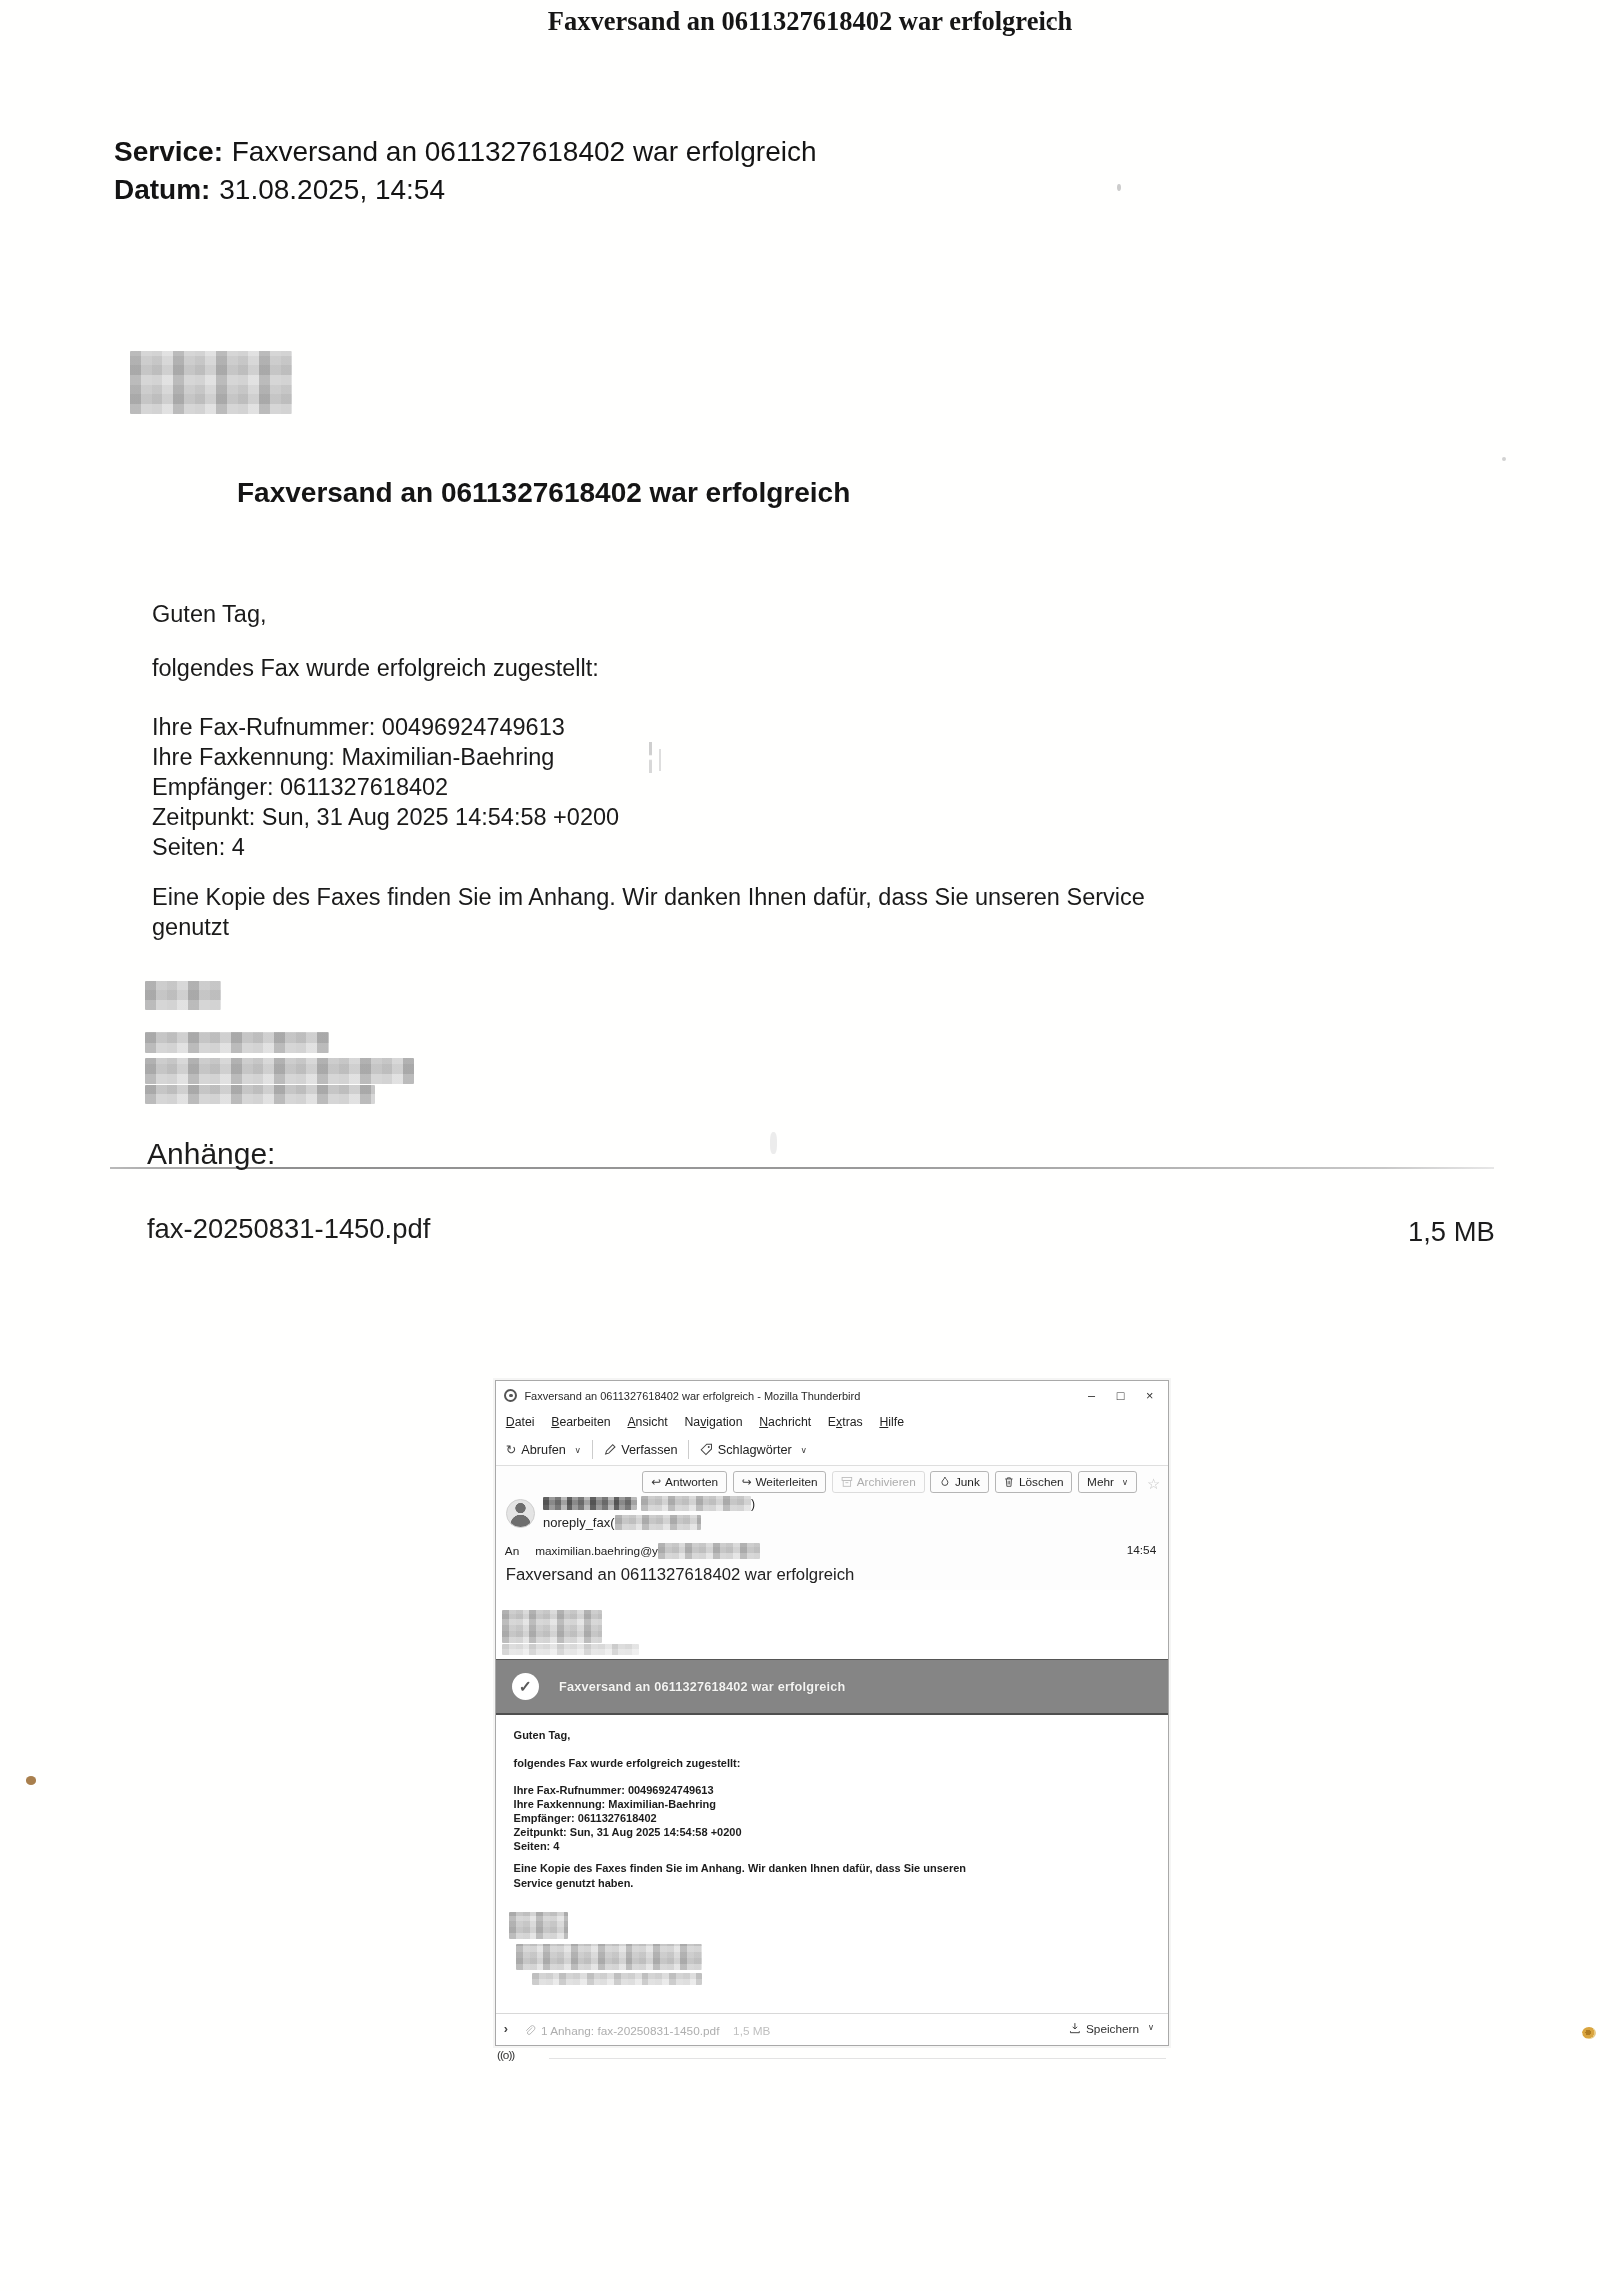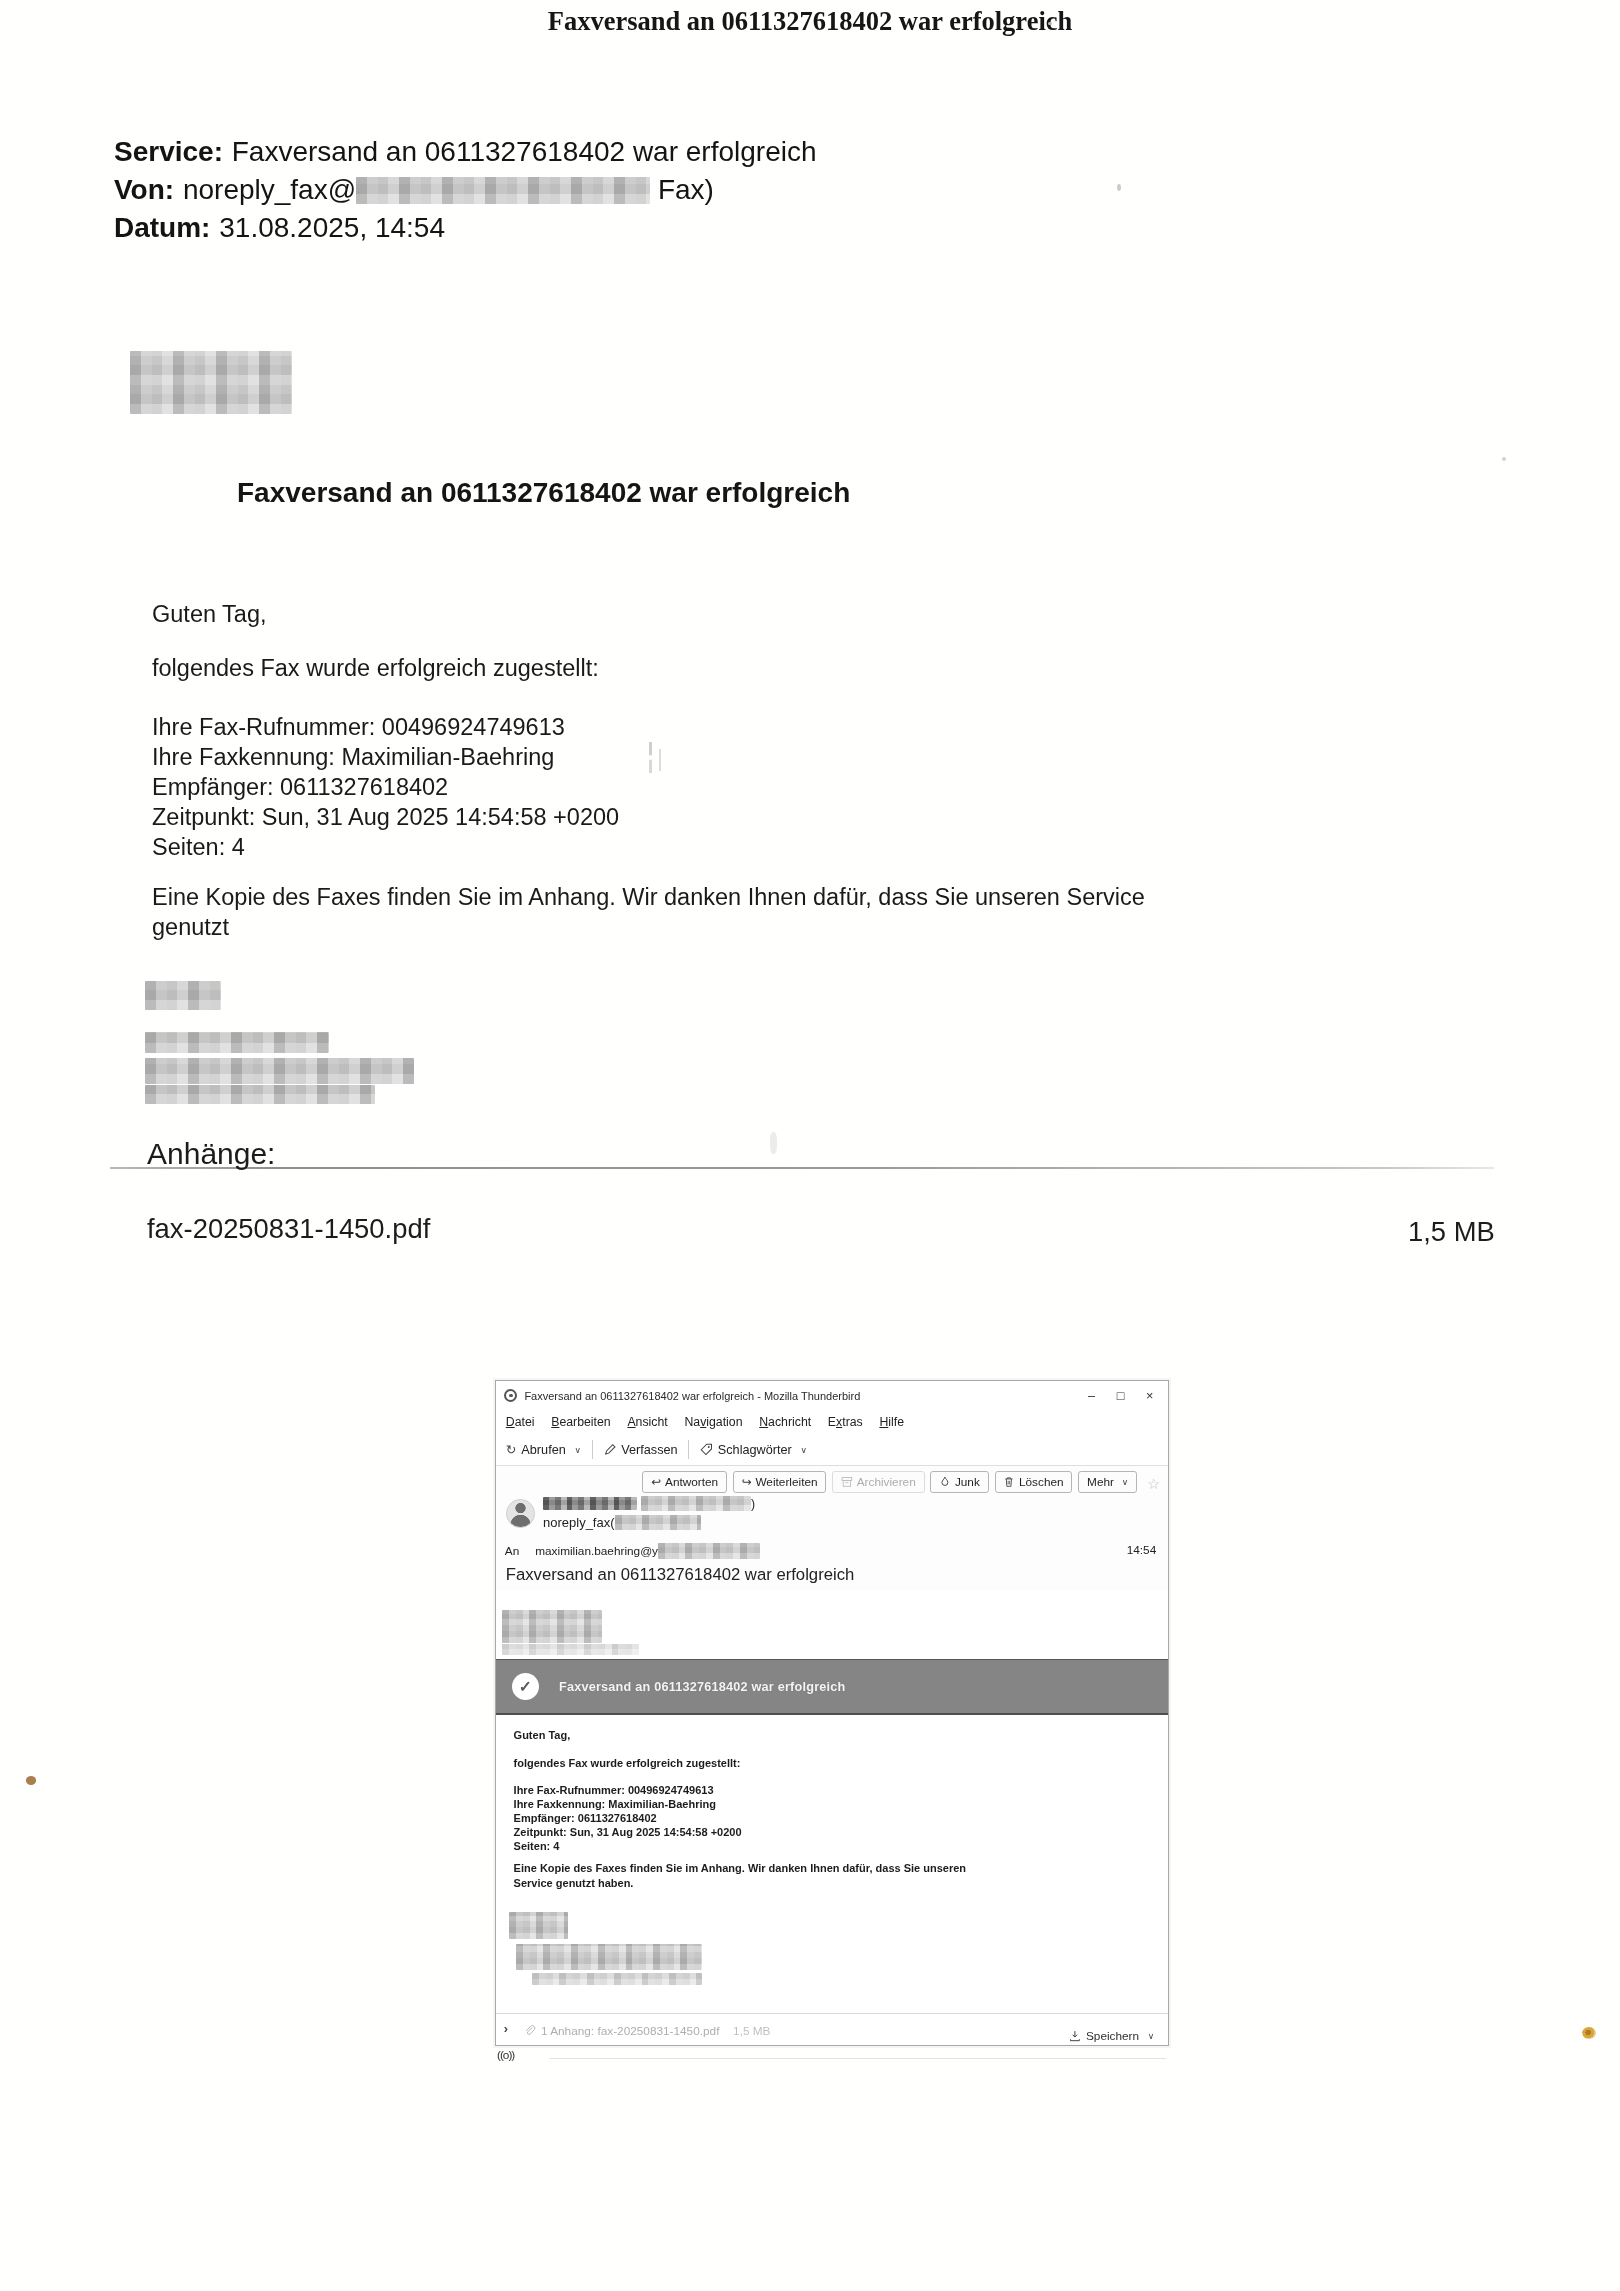--- a/index.html
+++ b/index.html
@@ -74,37 +74,36 @@
   .tb .banner .ok{position:absolute;left:15.7px;top:12.7px;width:27.4px;height:27.4px;border-radius:50%;background:#fff;
                   display:flex;align-items:center;justify-content:center;font-size:15.7px;color:#5a5a5a;font-weight:700;}
   .tb .banner .btext{position:absolute;left:63px;top:0;height:100%;display:flex;align-items:center;
                      color:#f4f4f2;font-size:12.7px;font-weight:700;letter-spacing:0.2px;text-shadow:0 0 1px #666;}
   .tb .tbody{font-size:11px;font-weight:700;color:#1c1c1c;}
   .tb .tdetails div{line-height:14px;}
   .tb .attachbar{position:absolute;left:0;right:0;top:632px;height:32px;border-top:1px solid #d8d8d8;}
   .tb .chev{position:absolute;left:7.8px;top:7.8px;font-size:12.7px;color:#444;font-weight:700;}
   .tb .faint{position:absolute;left:45px;top:9.8px;font-size:11.8px;color:#aeaeae;white-space:nowrap;}
   .tb .faint .fsize{margin-left:13.7px;color:#bfbfbf;}
-  .tb .saveg{position:absolute;right:13.7px;top:7.8px;display:flex;align-items:center;gap:4.9px;font-size:11.8px;color:#2f2f2f;margin-top:7px;}
+  .tb .saveg{position:absolute;right:13.7px;top:7.8px;display:flex;align-items:flex-start;gap:4.9px;font-size:11.8px;color:#2f2f2f;}
   .status-radio{left:497px;top:2048px;font-size:11.8px;color:#333;letter-spacing:-1px;}
   .under-line{left:549px;top:2058px;width:617px;height:1px;background:#e3e3e3;}
 
   
   .speck{border-radius:50%;}
 </style>
 </head>
 <body>
 
 <div class="page">
 
   <div class="abs top-title">Faxversand an 0611327618402 war erfolgreich</div>
 
   <div class="abs hdr">
     <div><b>Service:</b><span>Faxversand an 0611327618402 war erfolgreich</span></div>
-    <div><b>Von:</b><span>noreply_fax@</span><span class="pix" style="width:294px;height:27.4px;"></span> <span>Fax)</span></div>
     <div><b>Datum:</b><span>31.08.2025, 14:54</span></div>
   </div>
 
   <div class="abs pix" style="left:130px;top:351px;width:162px;height:63px;"></div>
 
   <div class="abs main-heading">Faxversand an 0611327618402 war erfolgreich</div>
   <div class="abs btxt" style="top:601px;">Guten Tag,</div>
   <div class="abs btxt" style="top:655px;">folgendes Fax wurde erfolgreich zugestellt:</div>
   <div class="abs btxt details-block" style="top:712px;">
     <div>Ihre Fax-Rufnummer: 00496924749613</div>

